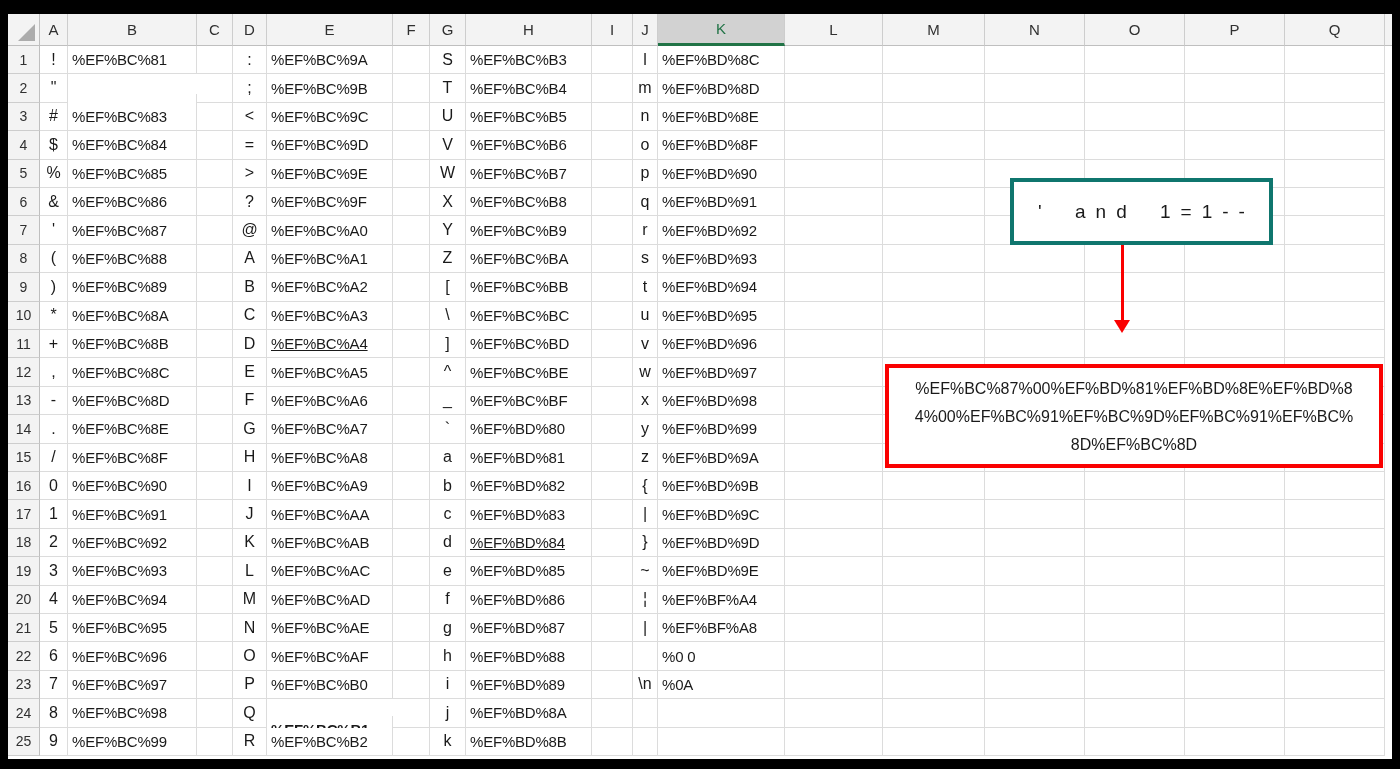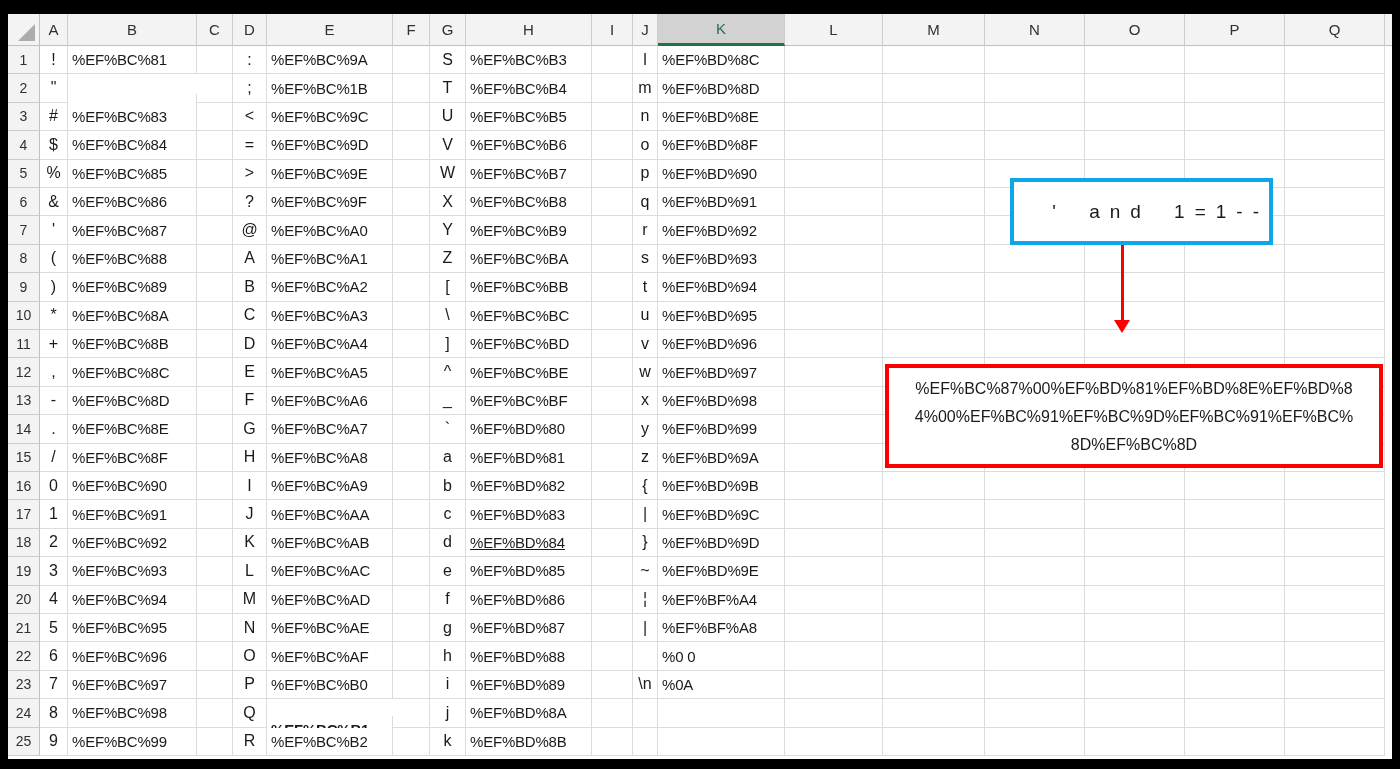--- a/index.html
+++ b/index.html
@@ -35,22 +35,22 @@
           color:#1A1A1A; white-space:pre; }
   .cell.char { justify-content:center; font-size:16px; }
   .cell.code { padding-left:4px; font-size:15px; letter-spacing:-0.2px; }
 
   
   .ann { position:absolute; z-index:5; }
   #payload-title { left:875px; top:90px; width:502px; height:28px;
        font-weight:bold; font-size:18px; color:#000; text-align:center;
        line-height:28px; }
   #source-box { left:1002px; top:164px; width:263px; height:67px;
-       background:#fff; border:4px solid #0ea5e9; display:flex;
-       align-items:center; justify-content:flex-end; }
+       background:#fff; border:4px solid #0f766e; display:flex;
+       align-items:center; justify-content:center; }
   #source-box .txt { font-size:19px; color:#1A1A1A; letter-spacing:10px;
        word-spacing:8px; white-space:pre; padding-left:10px; }
   #arrow-line { left:1113px; top:231px; width:3px; height:78px; background:#FA0000; }
   #arrow-head { left:1106px; top:306px; width:0; height:0;
        border-left:8px solid transparent; border-right:8px solid transparent;
        border-top:13px solid #FA0000; }
   #payload-box { left:877px; top:319px; width:498px; height:104px;
        background:#fff; border:4px solid #FA0000; padding-top:7px;margin-top:31px; }
   #payload-box .pline { text-align:center; font-size:16px; line-height:28px;
        color:#1A1A1A; white-space:pre; }
@@ -214,30 +214,30 @@
       <div class="cell char" style="left: 225px; width: 34px; top: 486.4px;">J</div>
       <div class="cell char" style="left: 225px; width: 34px; top: 514.8px;">K</div>
       <div class="cell char" style="left: 225px; width: 34px; top: 543.2px;">L</div>
       <div class="cell char" style="left: 225px; width: 34px; top: 571.6px;">M</div>
       <div class="cell char" style="left: 225px; width: 34px; top: 600px;">N</div>
       <div class="cell char" style="left: 225px; width: 34px; top: 628.4px;">O</div>
       <div class="cell char" style="left: 225px; width: 34px; top: 656.8px;">P</div>
       <div class="cell char" style="left: 225px; width: 34px; top: 685.2px;">Q</div>
       <div class="cell char" style="left: 225px; width: 34px; top: 713.6px;">R</div>
       <div class="cell code" style="left: 259px; width: 126px; top: 32px;">%EF%BC%9A</div>
-      <div class="cell code" style="left: 259px; width: 126px; top: 60.4px;">%EF%BC%1B</div>
+      <div class="cell code" style="left: 259px; width: 126px; top: 60.4px;">%EF%BC%9B</div>
       <div class="cell code" style="left: 259px; width: 126px; top: 88.8px;">%EF%BC%9C</div>
       <div class="cell code" style="left: 259px; width: 126px; top: 117.2px;">%EF%BC%9D</div>
       <div class="cell code" style="left: 259px; width: 126px; top: 145.6px;">%EF%BC%9E</div>
       <div class="cell code" style="left: 259px; width: 126px; top: 174px;">%EF%BC%9F</div>
       <div class="cell code" style="left: 259px; width: 126px; top: 202.4px;">%EF%BC%A0</div>
       <div class="cell code" style="left: 259px; width: 126px; top: 230.8px;">%EF%BC%A1</div>
       <div class="cell code" style="left: 259px; width: 126px; top: 259.2px;">%EF%BC%A2</div>
       <div class="cell code" style="left: 259px; width: 126px; top: 287.6px;">%EF%BC%A3</div>
-      <div class="cell code" style="left: 259px; width: 126px; top: 316px;">%EF%BC%A4</div>
+      <div class="cell code" style="left: 259px; width: 126px; top: 316px; text-decoration: underline;">%EF%BC%A4</div>
       <div class="cell code" style="left: 259px; width: 126px; top: 344.4px;">%EF%BC%A5</div>
       <div class="cell code" style="left: 259px; width: 126px; top: 372.8px;">%EF%BC%A6</div>
       <div class="cell code" style="left: 259px; width: 126px; top: 401.2px;">%EF%BC%A7</div>
       <div class="cell code" style="left: 259px; width: 126px; top: 429.6px;">%EF%BC%A8</div>
       <div class="cell code" style="left: 259px; width: 126px; top: 458px;">%EF%BC%A9</div>
       <div class="cell code" style="left: 259px; width: 126px; top: 486.4px;">%EF%BC%AA</div>
       <div class="cell code" style="left: 259px; width: 126px; top: 514.8px;">%EF%BC%AB</div>
       <div class="cell code" style="left: 259px; width: 126px; top: 543.2px;">%EF%BC%AC</div>
       <div class="cell code" style="left: 259px; width: 126px; top: 571.6px;">%EF%BC%AD</div>
       <div class="cell code" style="left: 259px; width: 126px; top: 600px;">%EF%BC%AE</div>

